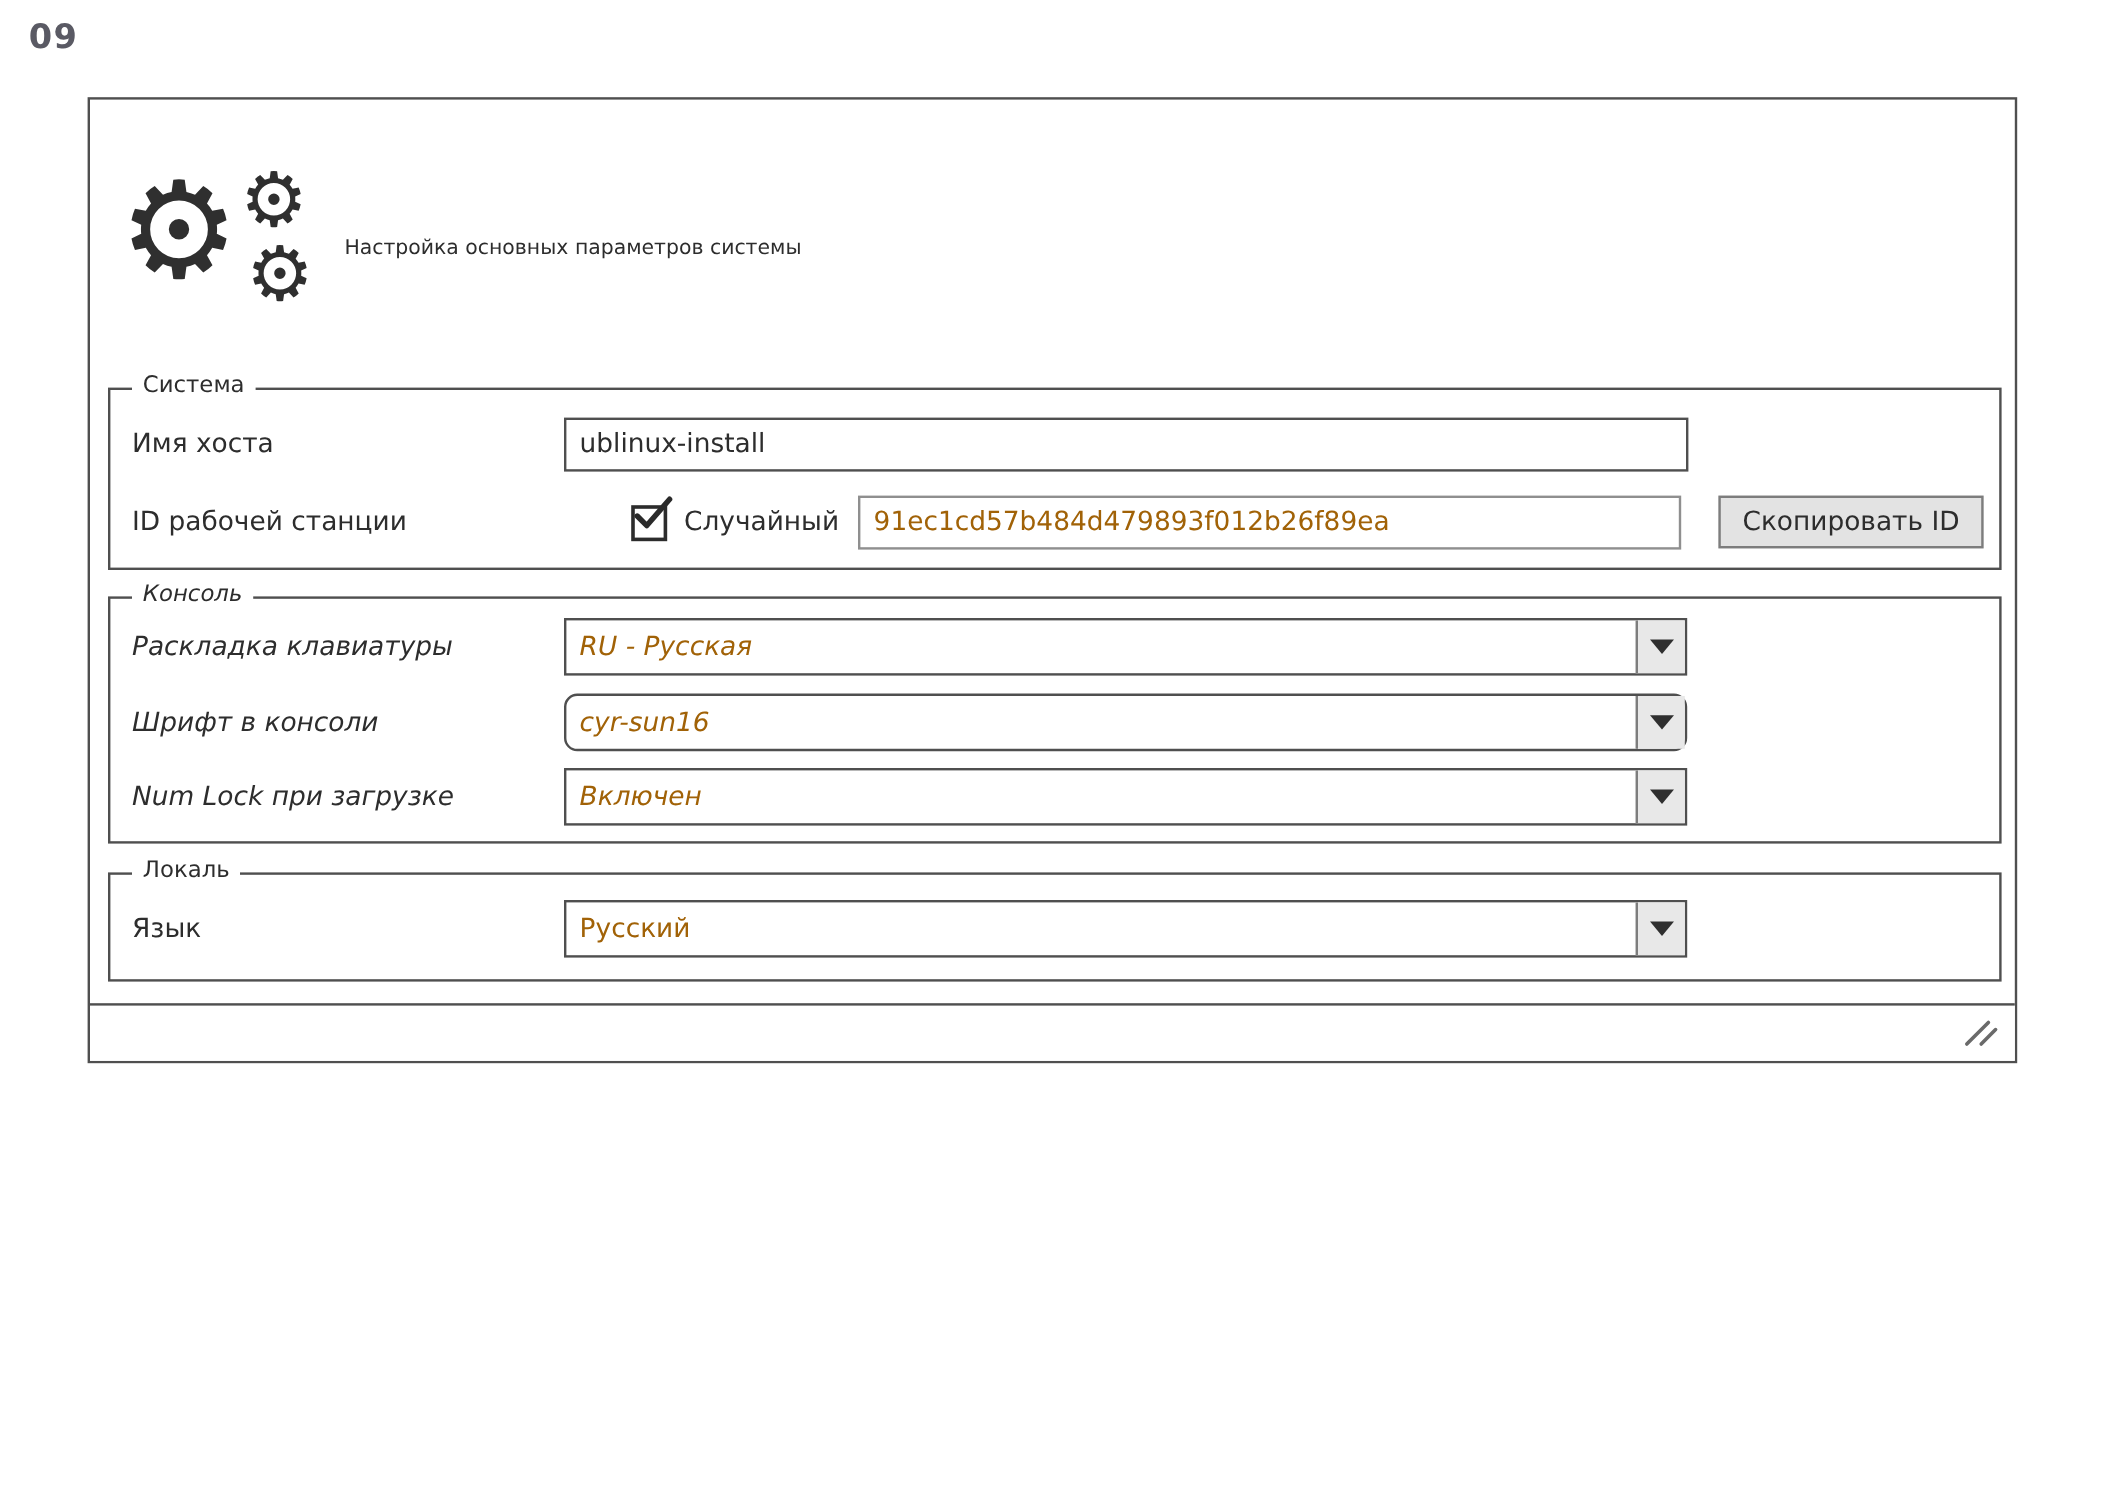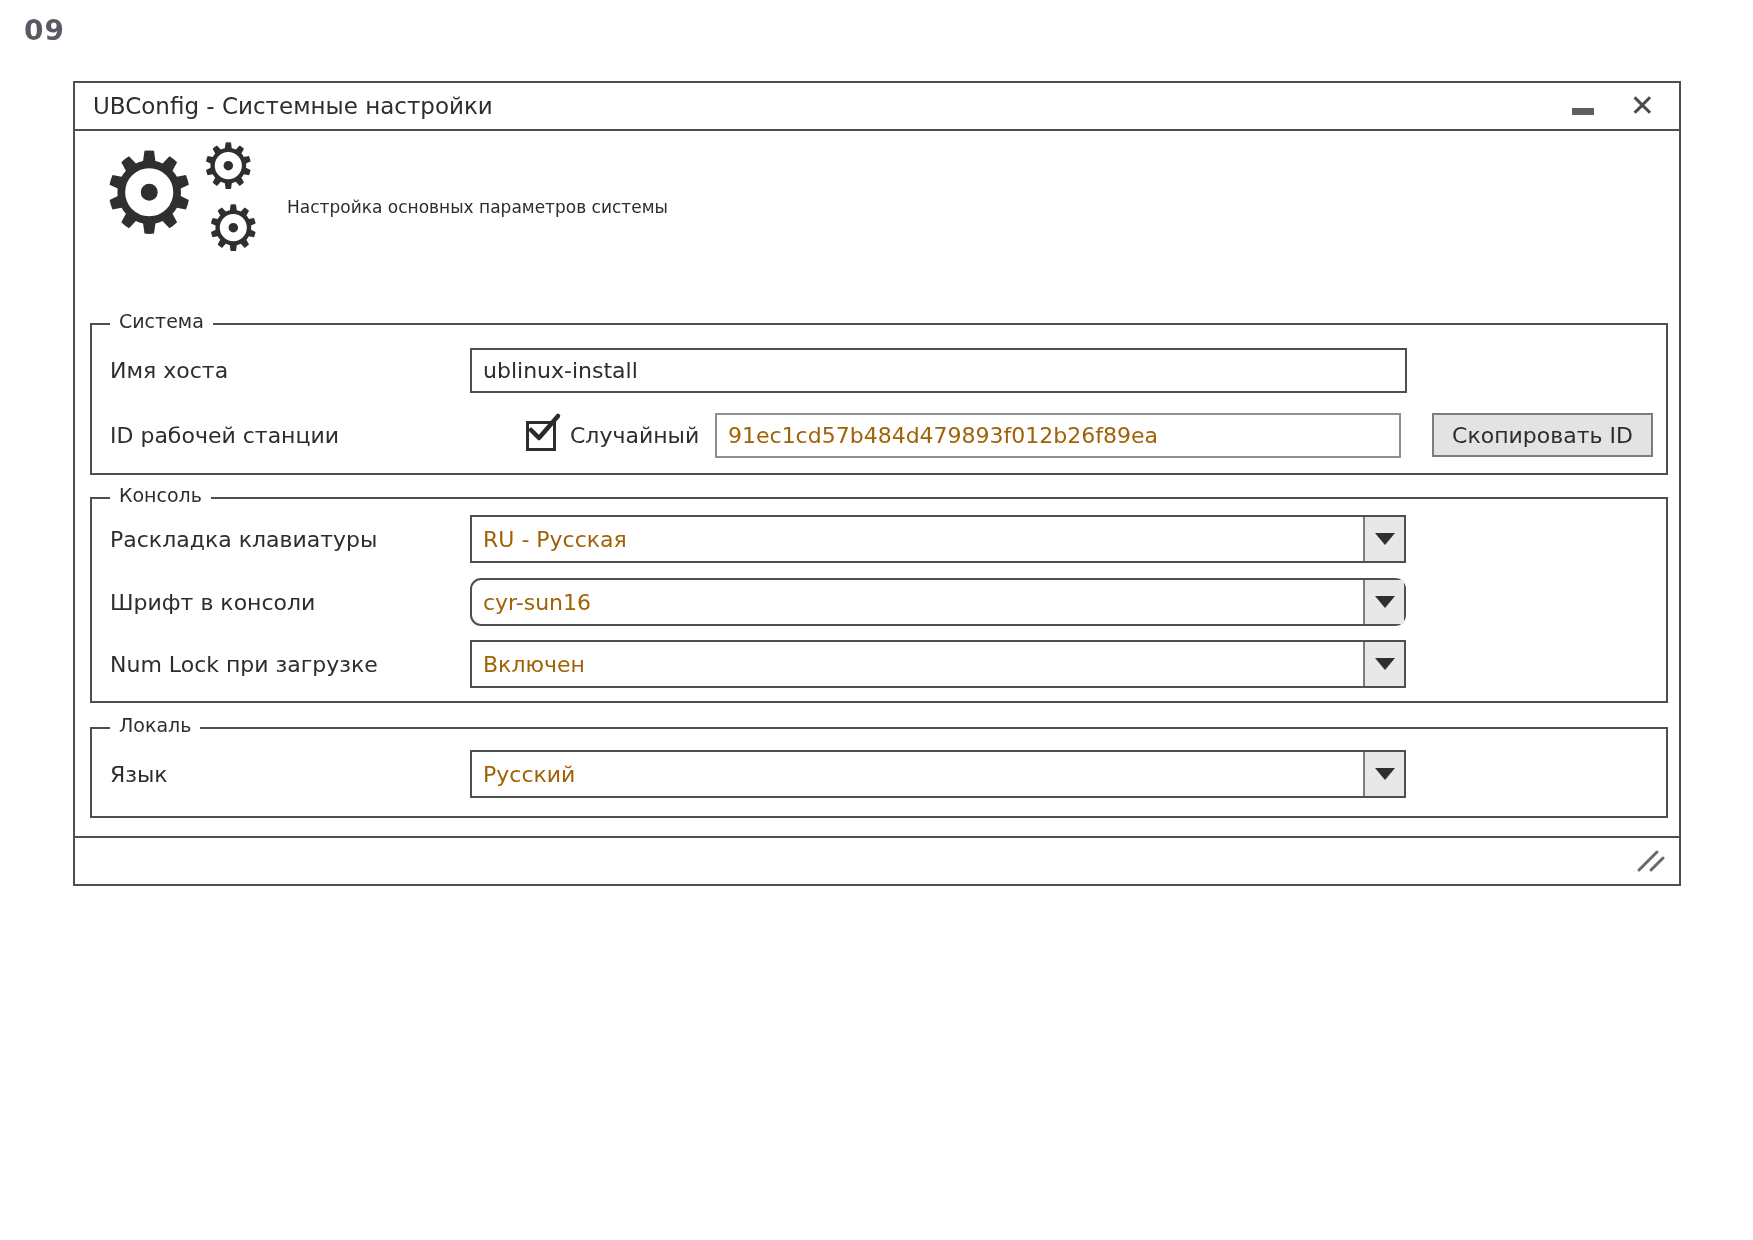--- a/index.html
+++ b/index.html
@@ -25,21 +25,21 @@
   .gears { position:absolute; left:30px; top:14px; width:170px; height:120px; color:#2f2f2f; }
   .gear { position:absolute; line-height:1; color:#2f2f2f; }
   .g1 { font-size:112px; left:-6px; top:-10px; }
   .g2 { font-size:63px; left:95px; top:-12px; }
   .g3 { font-size:63px; left:100px; top:50px; }
   .desc { position:absolute; left:212px; top:58px; height:32px; display:flex; align-items:center; font-size:17px; color:#2d2d2d; }
 
   
   .group { position:absolute; left:15px; width:1578px; border:2px solid #4f4f4f; background:#fff; }
   .g-system  { top:190px; height:152px; }
-  .g-console { top:364px; height:206px; }
+  .g-console { top:364px; height:206px;font-style:italic; }
   .g-locale  { top:594px; height:91px;  }
   .legend { position:absolute; top:-15px; left:18px; background:#fff; padding:0 9px; font-size:19px; color:#2d2d2d; }
 
   .fld-label { position:absolute; font-size:22px; color:#2d2d2d; display:flex; align-items:center; height:45px; left:18px; }
 
   .text-input { position:absolute; border:2px solid #4f4f4f; background:#fff; font-family:"DejaVu Sans", sans-serif; font-size:22px; color:#2d2d2d; padding:0 11px; outline:none; }
   .id-input { border-color:#8f8f8f; color:#a16207; }
 
   
   .checkbox-wrap { position:absolute; display:flex; align-items:center; }
@@ -61,29 +61,20 @@
 </style>
 </head>
 <body>
 
 <div class="canvas">
 
   <div class="figure-label">09</div>
 
   <div class="window">
 
-    <div class="titlebar">
-      <span class="title">UBConfig - Системные настройки</span>
-      <span class="winbtns">
-        <span class="minbtn">
-            <span class="dash"></span>
-          </span>
-        <span class="closebtn"><span>✕</span></span>
-      </span>
-    </div>
 
     <div class="body">
 
       <div class="gears">
         <span class="gear g1">⚙</span>
         <span class="gear g2">⚙</span>
         <span class="gear g3">⚙</span>
       </div>
       <div class="desc">Настройка основных параметров системы</div>
 

